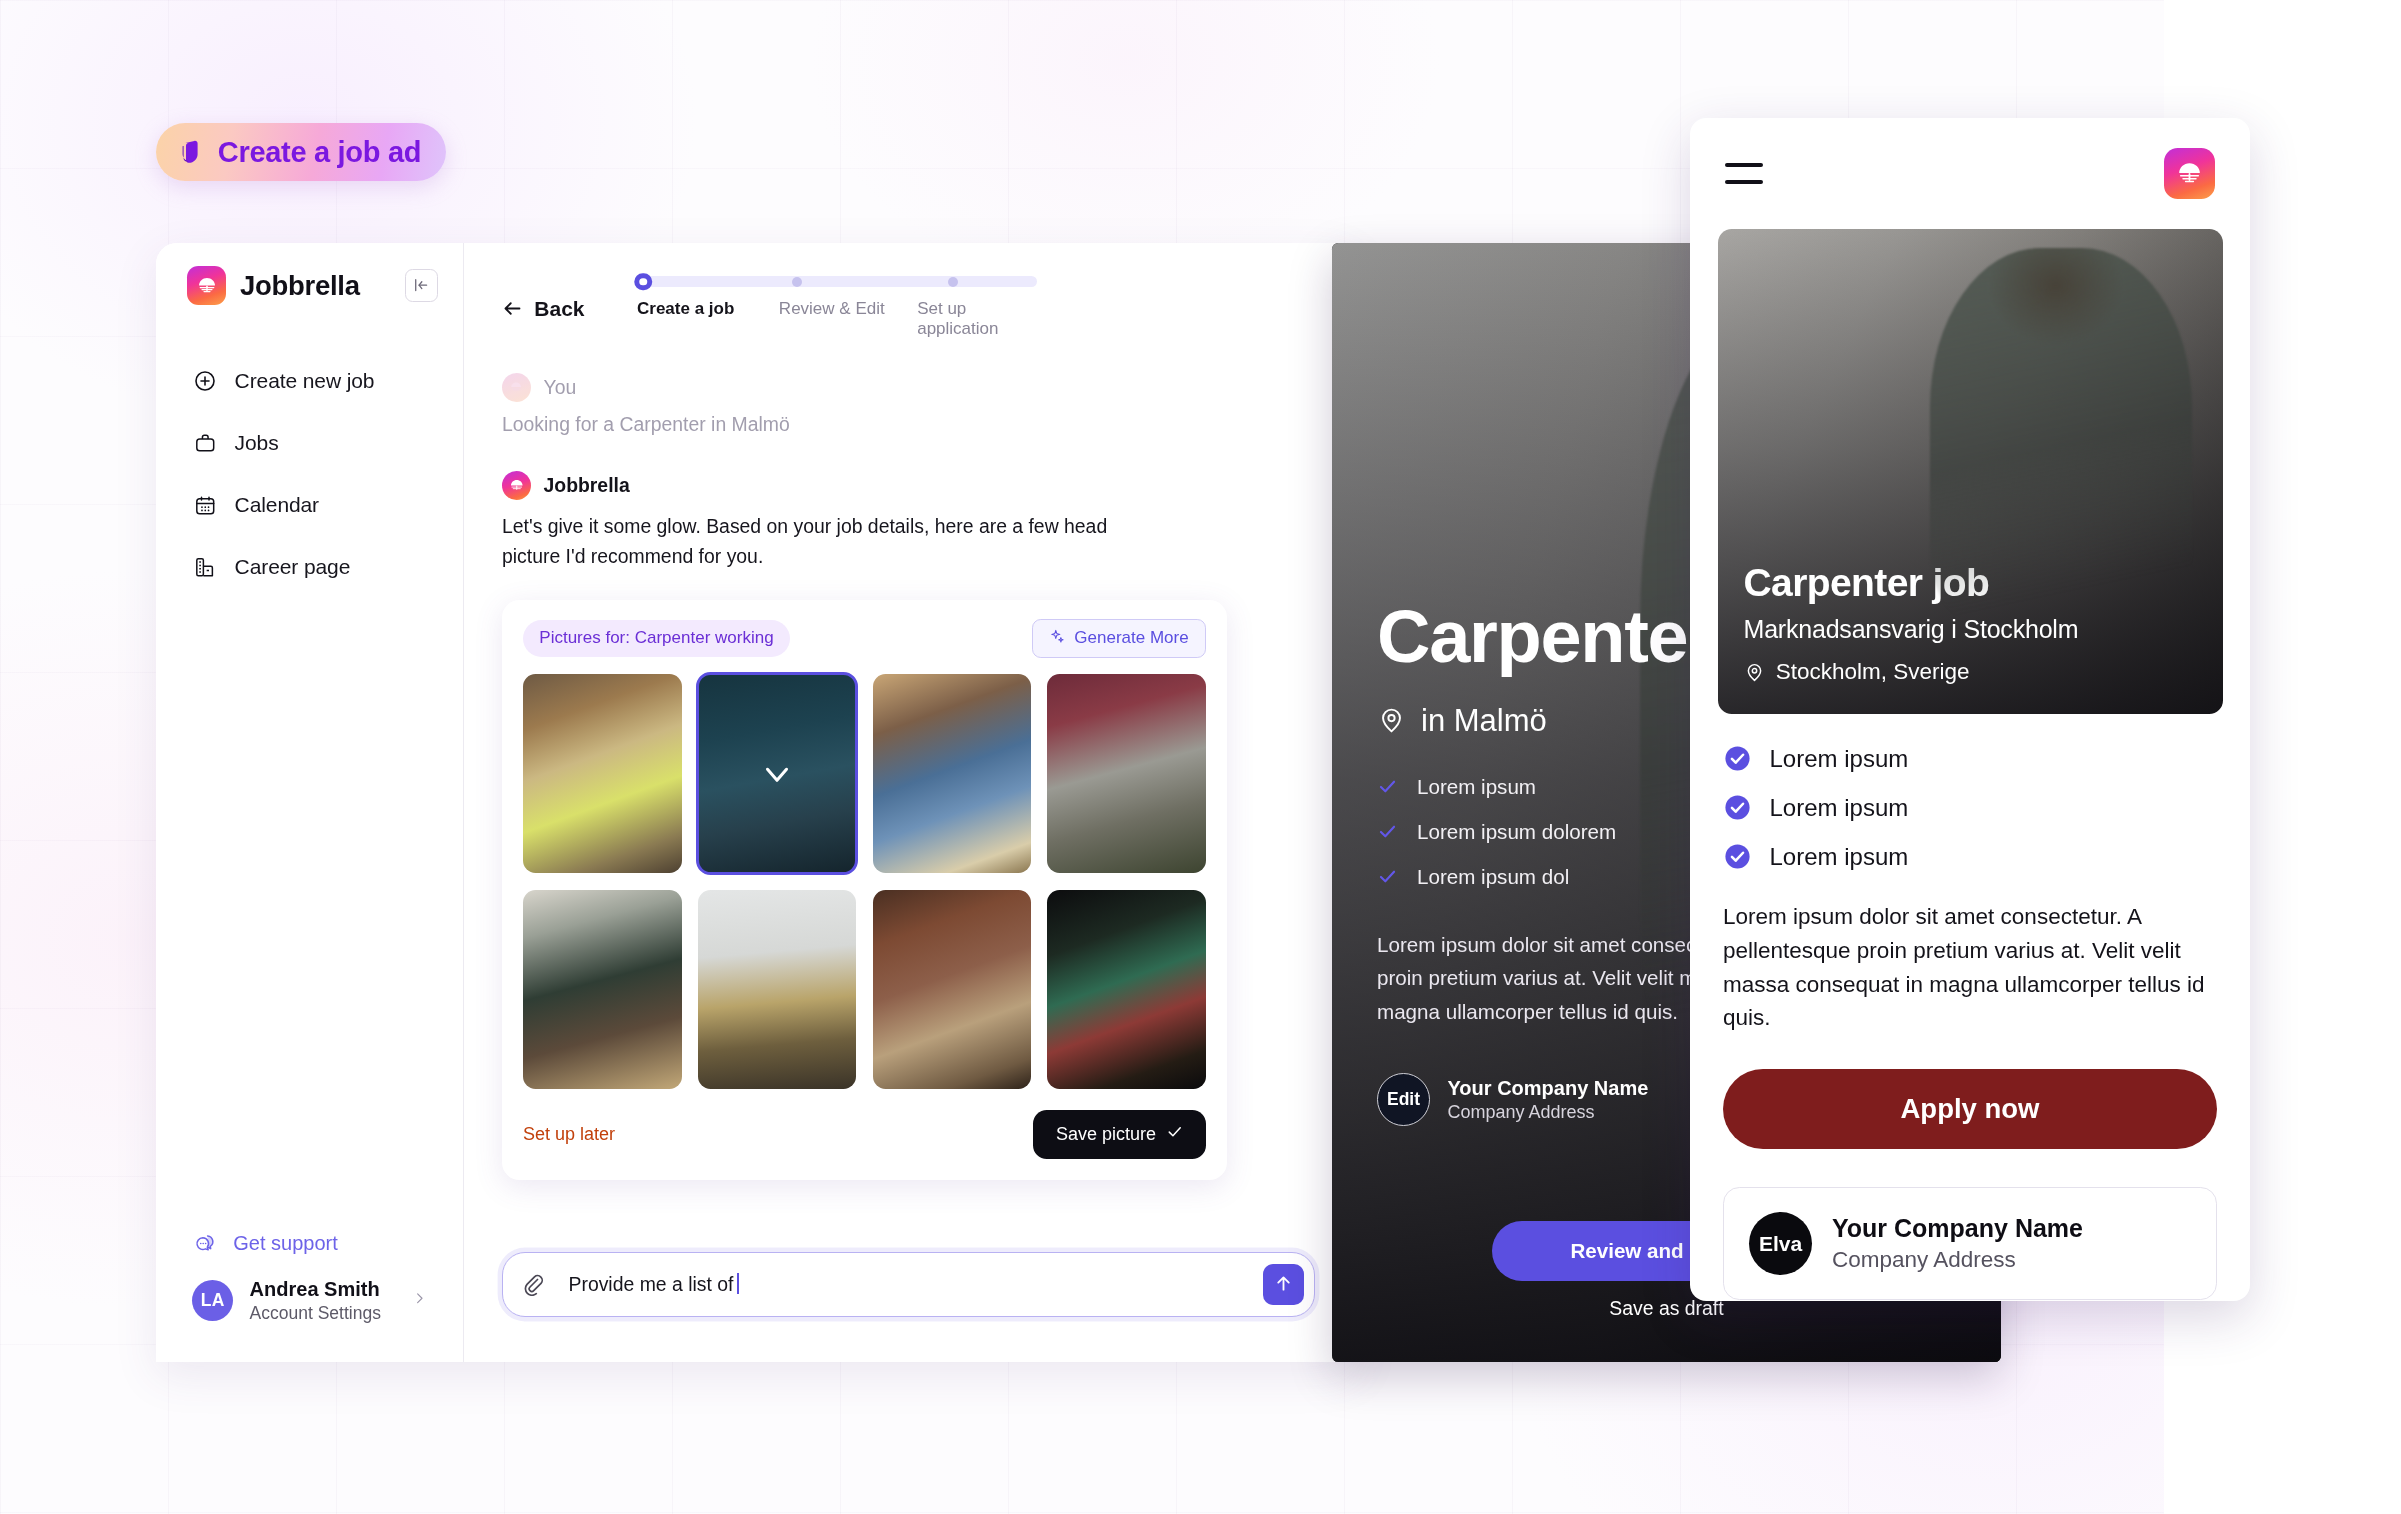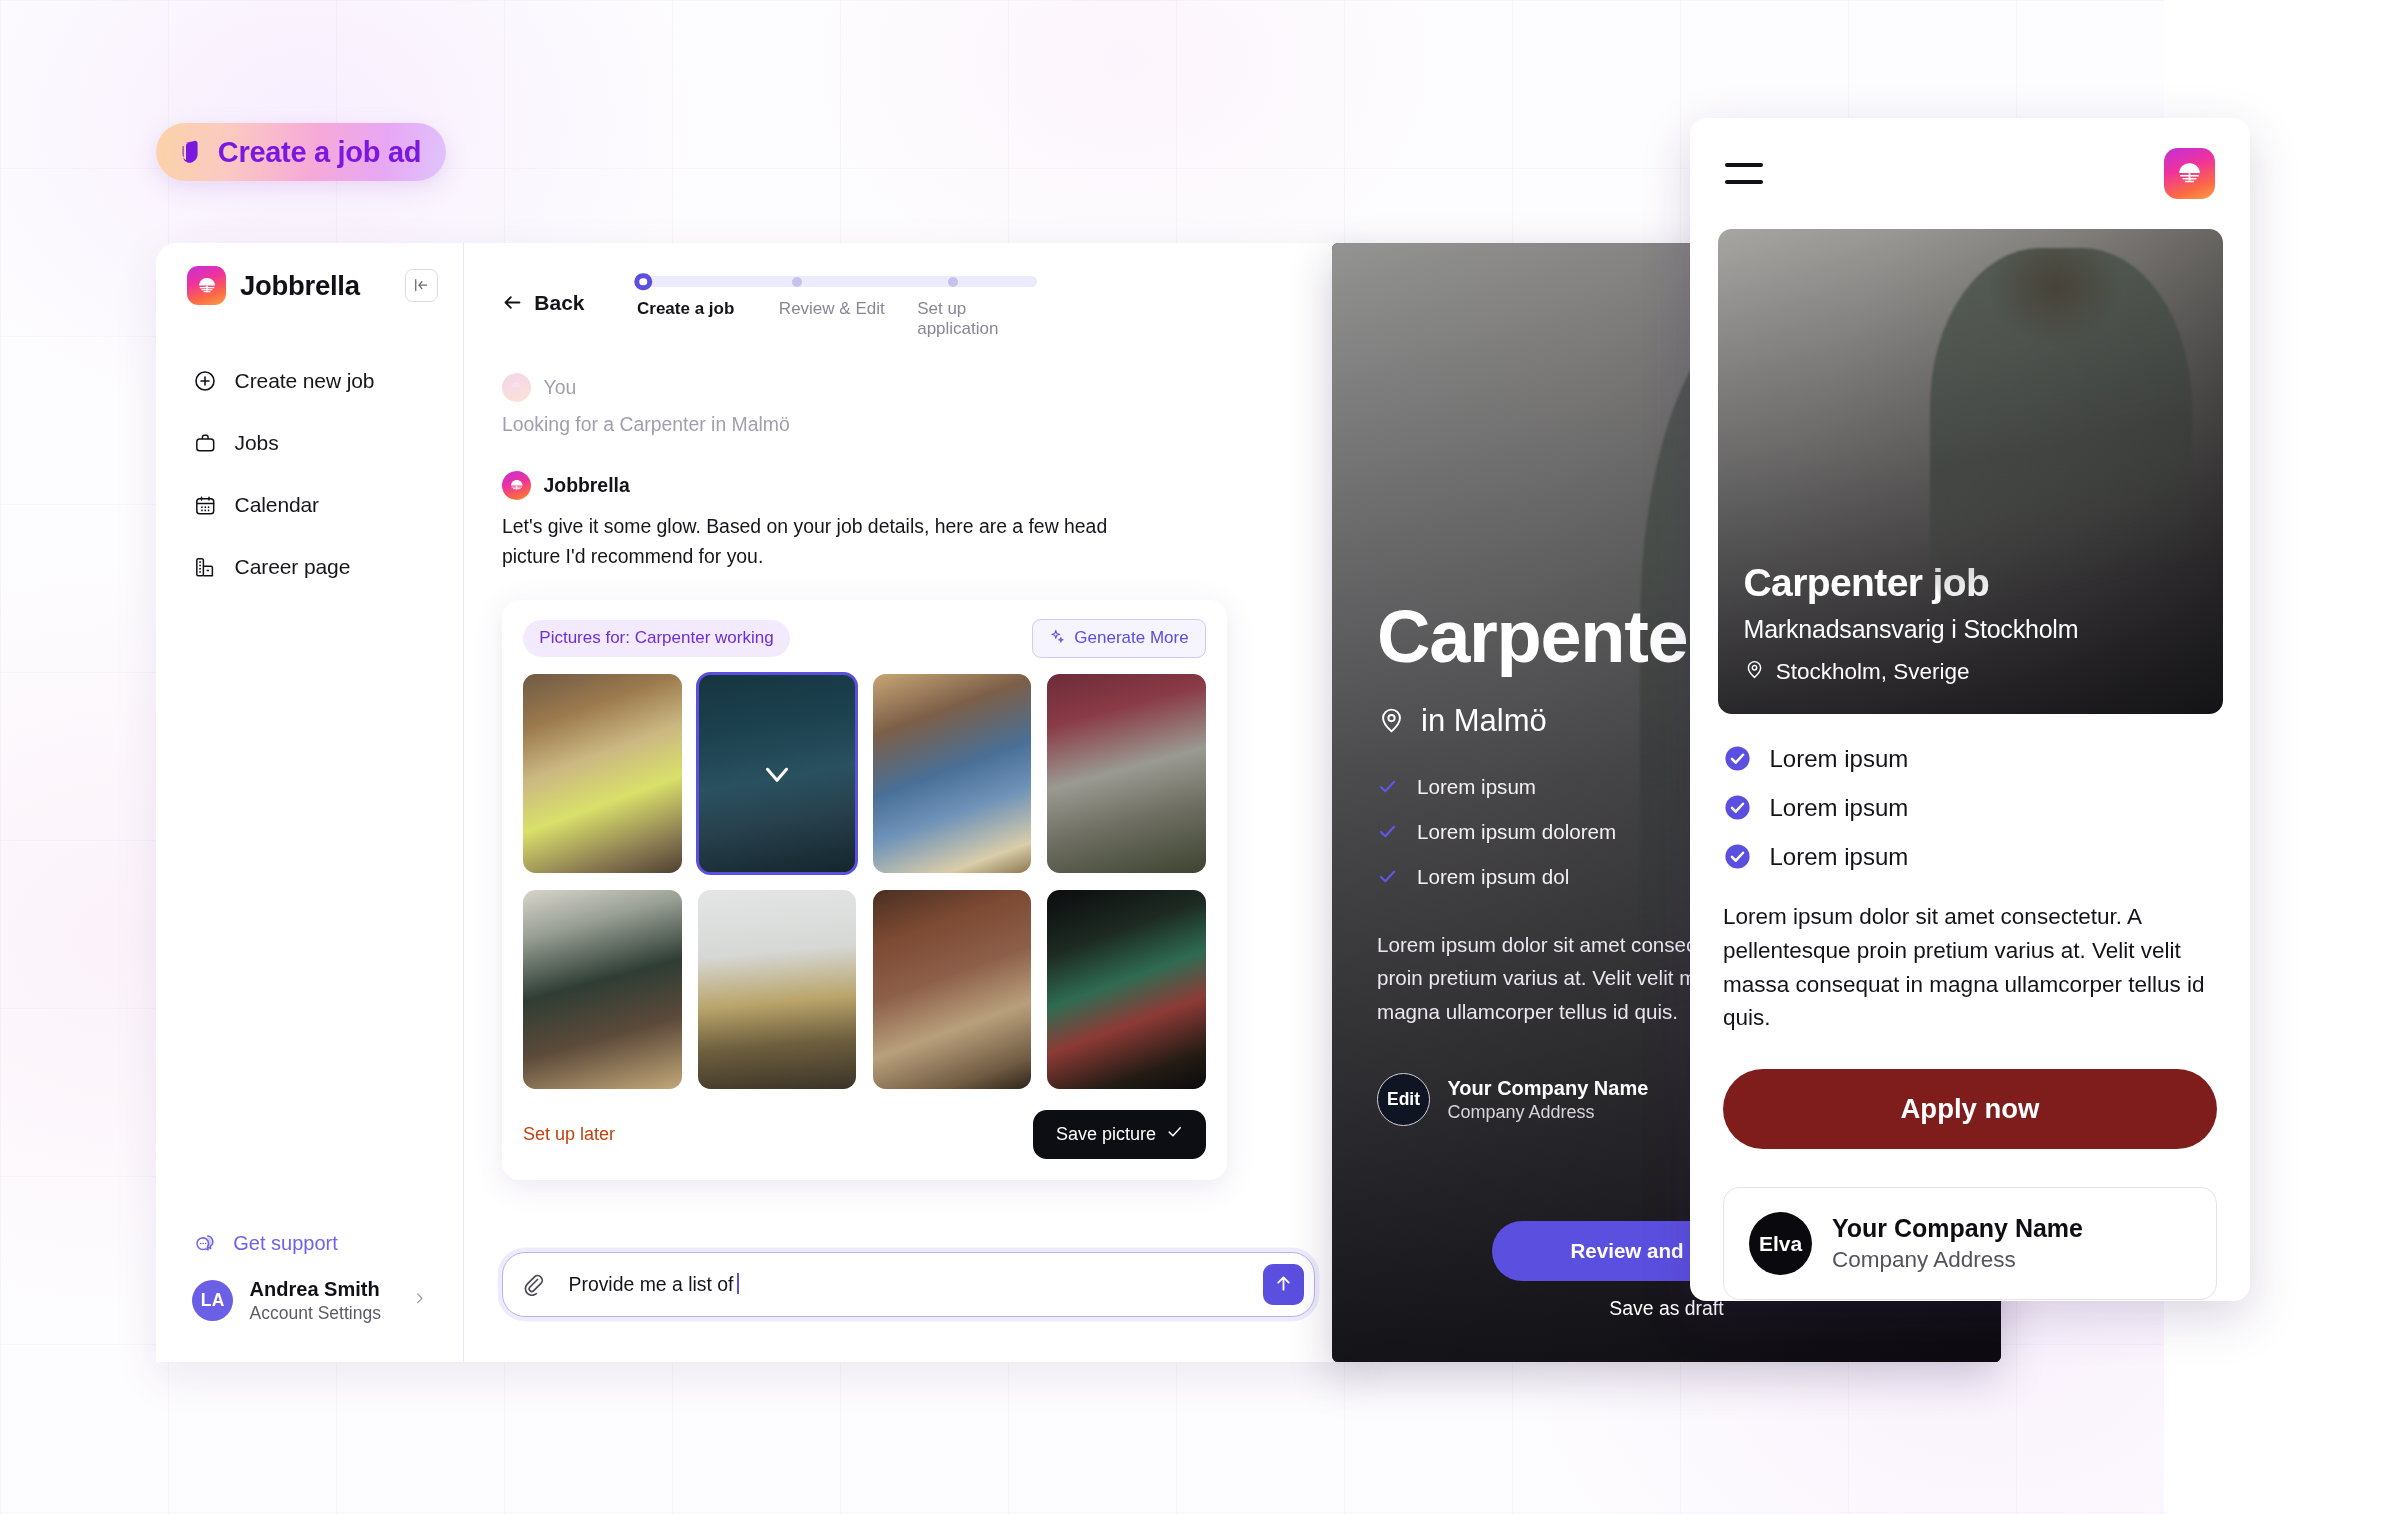--- a/index.html
+++ b/index.html
@@ -110,21 +110,21 @@
   }
   .account-name { font-size: 20px; font-weight: 700; color: #111018; line-height: 1.25; }
   .account-sub  { font-size: 17.5px; color: #5d5a68; line-height: 1.3; }
   .chev { margin-left: auto; color: #9a95a8; font-size: 21px; }
 
   
   #main-panel { flex: 1; position: relative; display: flex; flex-direction: column; padding: 0 0 0 0; }
   .main-top {
     display: flex; align-items: flex-start; padding: 33px 38px 0 38px; gap: 25px;
   }
-  .back-btn { display: flex; align-items: center; gap: 11.3px; cursor: pointer; margin-top: 15px; }
+  .back-btn { display: flex; align-items: center; gap: 11.3px; cursor: pointer; margin-top: 21px; }
   .back-label { font-size: 21px; font-weight: 700; color: #14131a; }
 
   .stepper { flex: 1; max-width: 400px; margin-left: 27.5px; }
   .step-track {
     position: relative; height: 11.3px; border-radius: 5.6px;
     background: #eceafd;
   }
   .step-dot {
     position: absolute; top: 50%; transform: translate(-50%,-50%);
     border-radius: 50%;
@@ -294,21 +294,21 @@
     position: absolute; right: 6%; top: 4%; width: 52%; height: 78%;
     background:
       radial-gradient(36% 22% at 48% 10%, rgba(70,64,54,.9), rgba(70,64,54,0) 72%),
       linear-gradient(168deg, rgba(72,82,74,.82) 0%, rgba(54,60,56,.6) 52%, rgba(44,48,46,0) 86%);
     border-radius: 42% 42% 20% 20%;
     filter: blur(1.3px);
   }
   .mb-hero-text { position: absolute; left: 26px; bottom: 29px; right: 26px; }
   .mb-title { font-size: 39px; font-weight: 700; color: #fff; letter-spacing: -0.6px; line-height: 1.05; }
   .mb-sub   { font-size: 25px; color: #fff; margin-top: 11.3px; letter-spacing: -0.2px; }
-  .mb-loc   { display: flex; align-items: flex-start; gap: 11.3px; margin-top: 15px; }
+  .mb-loc   { display: flex; align-items: flex-end; gap: 11.3px; margin-top: 15px; }
   .mb-loc-text { font-size: 22.5px; color: #fff; font-weight: 500; }
 
   .mb-checks { padding: 30px 33px 0 33px; display: flex; flex-direction: column; gap: 20px; }
   .mb-check { display: flex; align-items: center; gap: 17.5px; }
   .mb-check-ic { width: 29px; height: 29px; flex: none; }
   .mb-check-text { font-size: 24px; color: #14131a; }
   .mb-para { padding: 29px 33px 0 33px; font-size: 22.5px; line-height: 1.5; color: #14131a; }
   .mb-apply {
     margin: 34px 33px 0 33px; height: 80px; border-radius: 40px;
     background: #7f1d1d; color: #fff; font-size: 27.5px; font-weight: 700;

